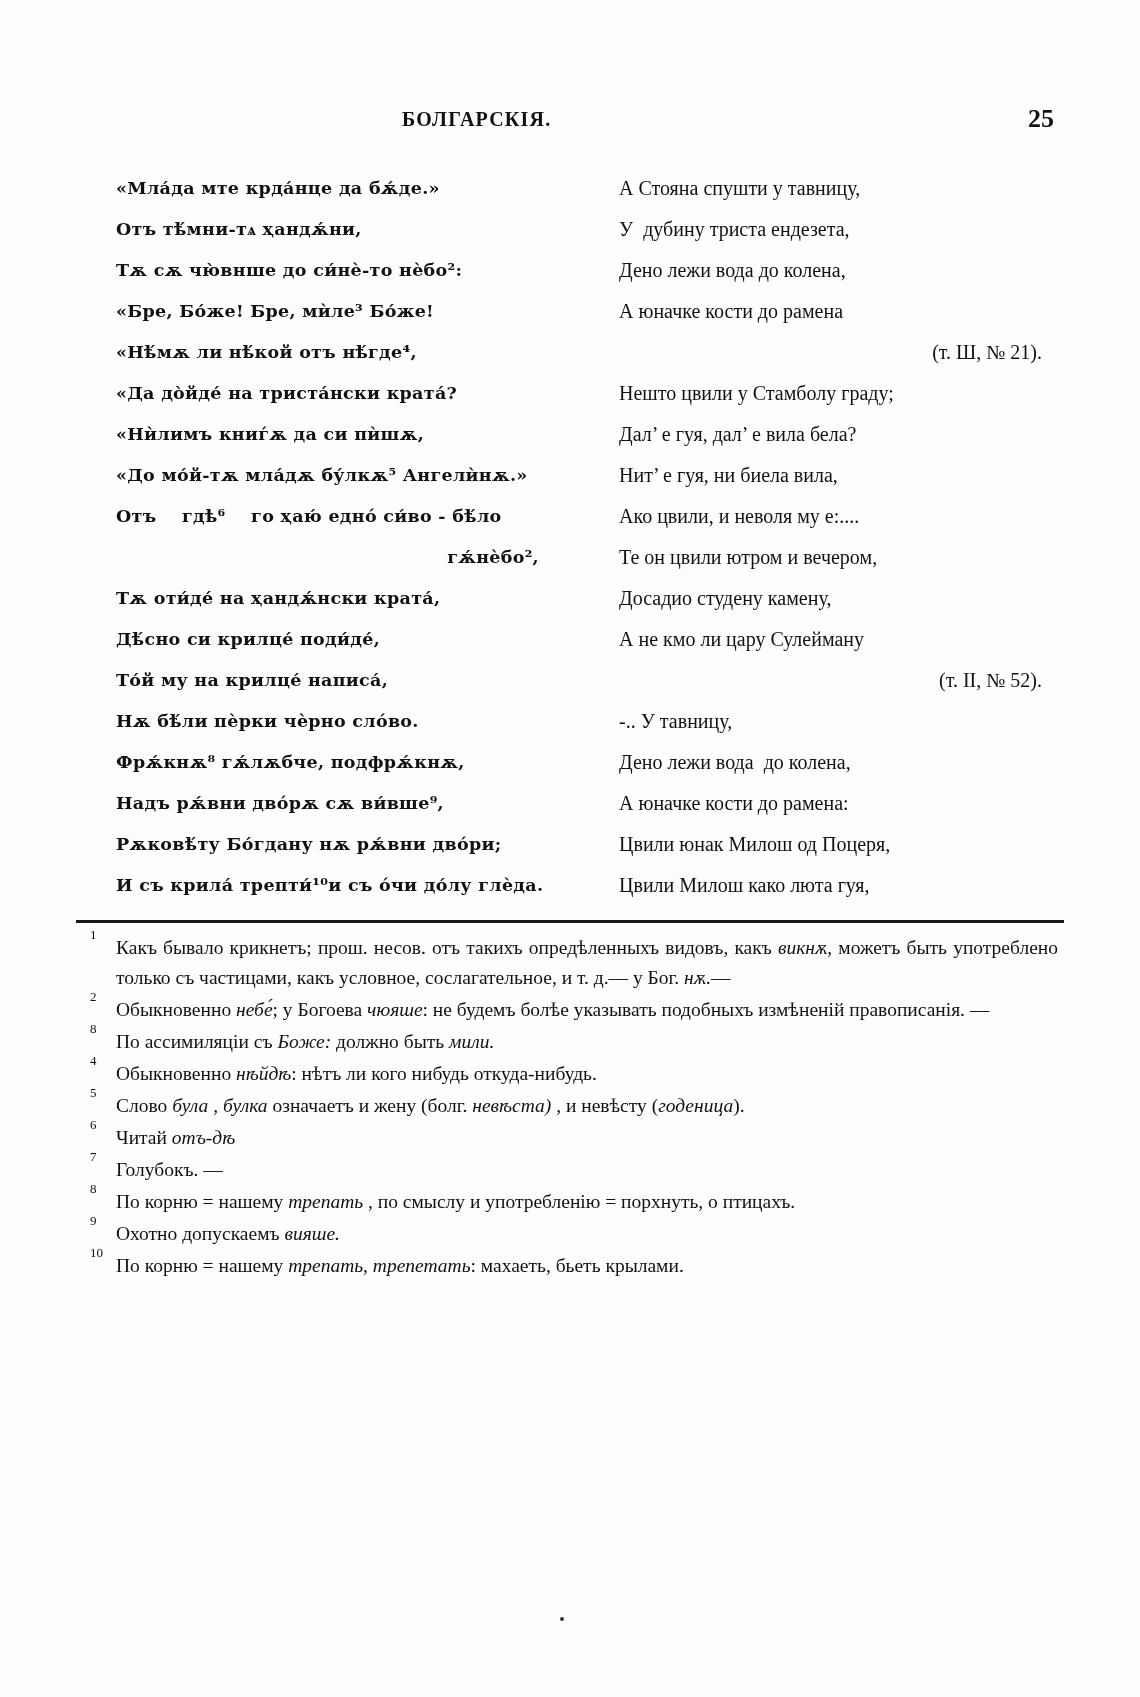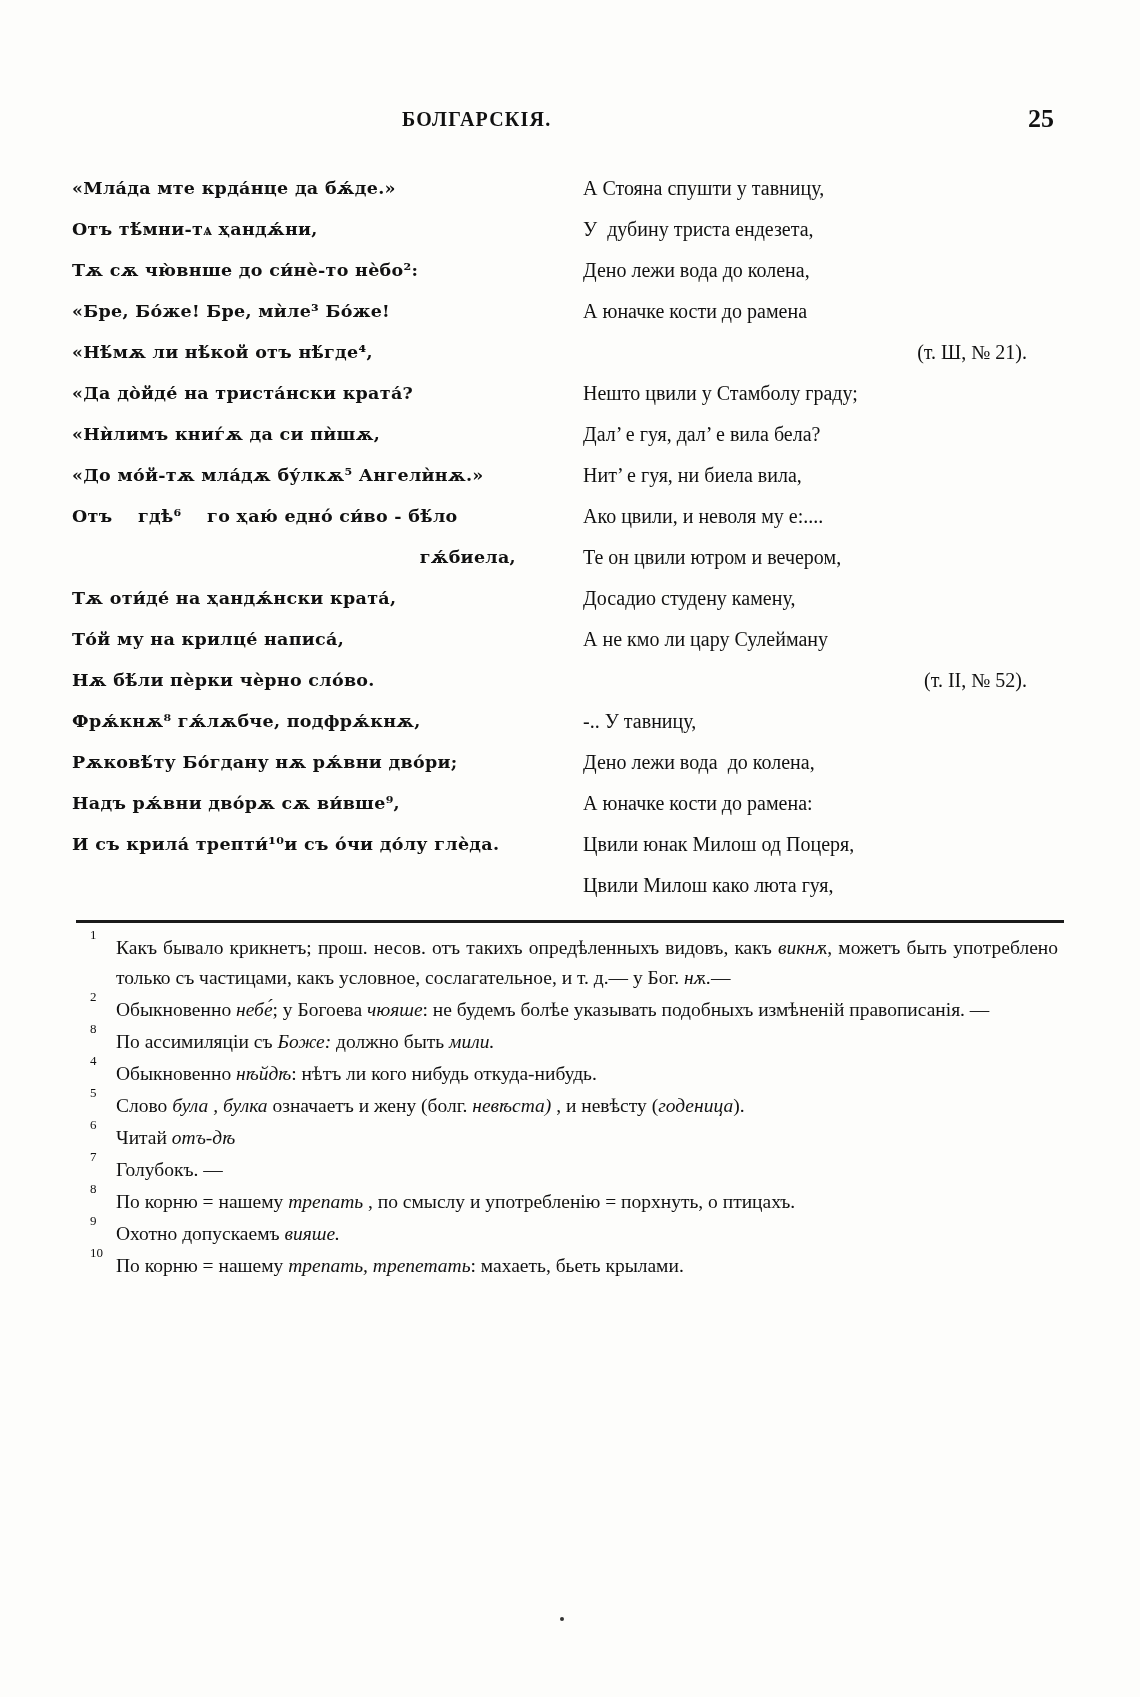--- a/index.html
+++ b/index.html
@@ -42,22 +42,23 @@
     right: 14px;
     top: -4px;
     font-size: 26px;
     font-weight: 700;
   }
 
   
   .columns {
     position: relative;
     display: flex;
-    gap: 27px;
+    gap: 40px;
     margin-top: 16px;
+    margin-left: 44px;
   }
   .col {
     width: 470px;
   }
   .col-left {
     font-family: "DejaVu Serif", "Liberation Serif", serif;
     font-weight: 700;
     font-size: 17.5px;
     line-height: 41px;
     letter-spacing: 0.3px;
@@ -136,27 +137,28 @@
       <div class="col col-left">
           <div class="line">«Мла́да мте крда́нце да бѫ́де.»</div>
           <div class="line">Отъ тѣ́мни-тѧ ҳандѫ́ни,</div>
           <div class="line">Тѫ сѫ чю̀внше до си́нѐ-то нѐбо²:</div>
           <div class="line">«Бре, Бо́же! Бре, мѝле³ Бо́же!</div>
           <div class="line">«Нѣ́мѫ ли нѣ́кой отъ нѣ́где⁴,</div>
           <div class="line">«Да до̀йде́ на триста́нски крата́?</div>
           <div class="line">«Нѝлимъ книѓѫ да си пѝшѫ,</div>
           <div class="line">«До мо́й-тѫ мла́дѫ бу́лкѫ⁵ Ангелѝнѫ.»</div>
           <div class="line">Отъ    гдѣ⁶    го ҳаю́ еднó си́во - бѣ́ло</div>
-          <div class="line right-align">гѫ́биела,</div>
+          <div class="line right-align">гѫ́нѐбо²,</div>
           <div class="line">Тѫ оти́де́ на ҳандѫ́нски крата́,</div>
+          <div class="line">Дѣ́сно си крилце́ поди́де́,</div>
           <div class="line">То́й му на крилце́ написа́,</div>
           <div class="line">Нѫ бѣ́ли пѐрки чѐрно слóво.</div>
           <div class="line">Фрѫ́кнѫ⁸ гѫ́лѫбче, подфрѫ́кнѫ,</div>
+          <div class="line">Надъ рѫ́вни двóрѫ сѫ ви́вше⁹,</div>
           <div class="line">Рѫковѣ́ту Бо́гдану нѫ рѫ́вни двóри;</div>
-          <div class="line">Надъ рѫ́вни двóрѫ сѫ ви́вше⁹,</div>
           <div class="line">И съ крила́ трепти́¹⁰и съ óчи до́лу глѐда.</div>
         </div>
       <div class="col col-right">
           <div class="line">А Стояна спушти у тавницу,</div>
           <div class="line">У  дубину триста ендезета,</div>
           <div class="line">Дено лежи вода до колена,</div>
           <div class="line">А юначке кости до рамена</div>
           <div class="line right-align">(т. Ш, № 21).</div>
           <div class="line">Нешто цвили у Стамболу граду;</div>
           <div class="line">Дал’ е гуя, дал’ е вила бела?</div>

